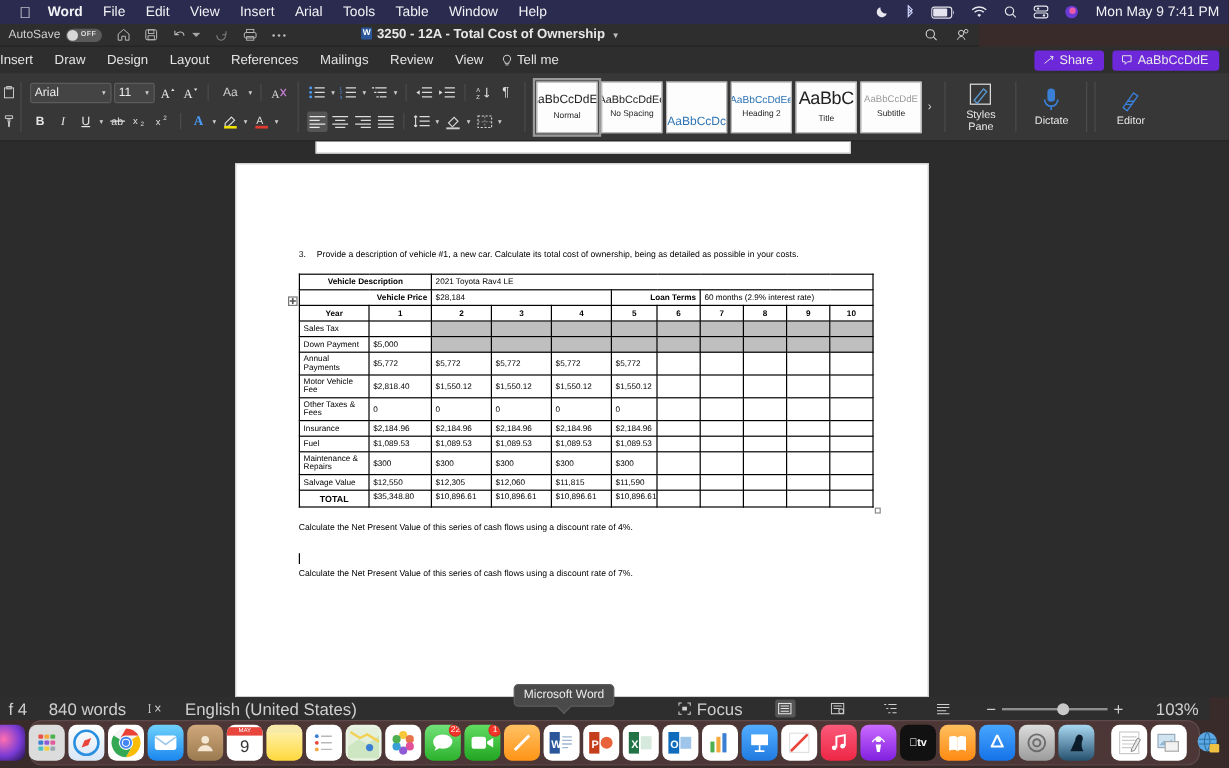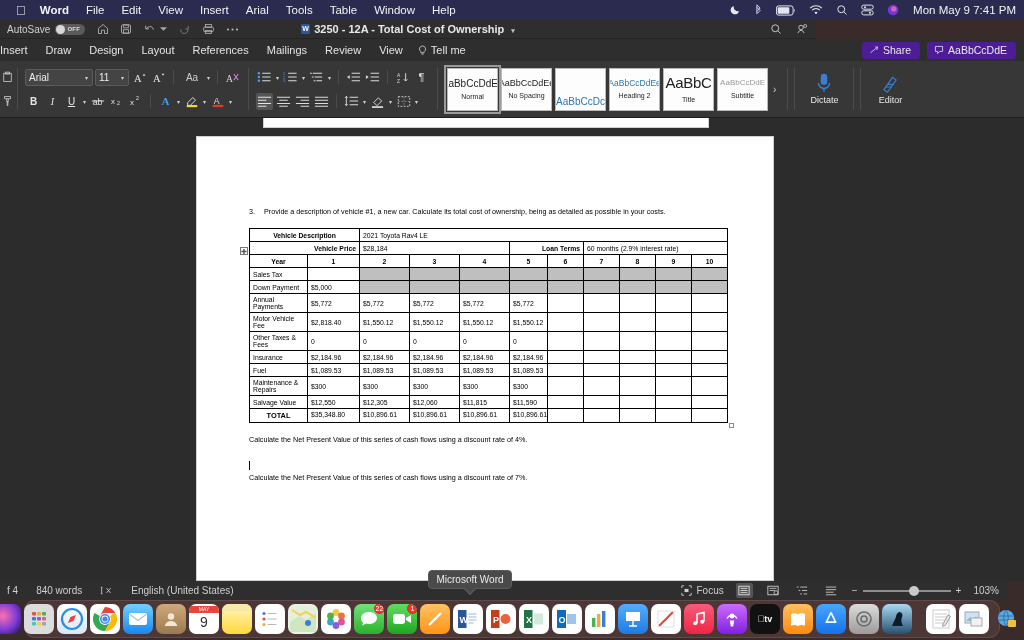--- a/index.html
+++ b/index.html
@@ -60,21 +60,21 @@
   
   .ribbontabs {
     position:absolute; top:39px; left:0; width:1024px; height:22px;
     background:#2e2e2e; color:#e4e4e4;
     display:flex; align-items:center; font-size:11px;
   }
   .ribbontabs .rt { padding:0 9px; white-space:nowrap; }
   .ribbontabs .tellme { display:flex; align-items:center; gap:4px; padding-left:6px;}
   .rt-right { margin-left:auto; display:flex; gap:7px; padding-right:8px; }
   .pillbtn {
-    background:#4c1d95; border-radius:3px; padding:2px 9px 3px 7px;
+    background:#6d28d9; border-radius:3px; padding:2px 9px 3px 7px;
     font-size:10.5px; color:#eaeaea; display:flex; align-items:center; gap:4px;
   }
 
   
   .ribbon {
     position:absolute; top:61px; left:0; width:1024px; height:57px;
     background:#373737; display:flex; align-items:stretch;
     border-bottom:1px solid #1f1f1f;
   }
   .grp { display:flex; flex-direction:column; justify-content:center; padding:0 4px; }
@@ -168,25 +168,25 @@
   }
   .tooltip:after{
     content:""; position:absolute; left:50%; margin-left:-5px; bottom:-5px;
     width:9px;height:9px;background:#4a4a4a;border-right:1px solid #5c5c5c;
     border-bottom:1px solid #5c5c5c; transform:rotate(45deg);
   }
 
   
   .statusbar {
     position:absolute; top:581px; left:0; width:1008px; height:19px;
-    background:#2e2e2e; color:#cfcfcf; font-size:10px;
+    background:#2e2e2e; color:#cfcfcf; font-size:14px;
     display:flex; align-items:center; padding:0 7px;
   }
   .statusbar .sb { margin-right:18px; white-space:nowrap; }
-  .sb-right { margin-left:auto; display:flex; align-items:center; gap:12px; }
+  .sb-right { margin-left:auto; display:flex; align-items:center; gap:27px; }
   .viewbtn { width:17px;height:15px; display:flex;align-items:center;justify-content:center; border-radius:2px;}
   .viewbtn.sel { background:#555; }
   .slider { display:flex; align-items:center; gap:5px; }
   .track { width:88px; height:2px; background:#8e8e8e; position:relative; }
   .thumb { position:absolute; left:46px; top:-4px; width:10px;height:10px;border-radius:50%;background:#c9c9c9;}
 
   
   .dock {
     position:absolute; left:24px; bottom:2px; width:976px; height:38px;
     background:rgba(120,80,80,.30);
@@ -610,20 +610,30 @@
         <div class="stylecard">
           <div class="sample sub">AaBbCcDdE</div>
           <div class="nm">Subtitle</div>
         </div>
         <span style="color:#d0d0d0;font-size:10px;padding:0 2px">›</span>
       </div>
     </div>
 
     <div class="sep"></div>
 
+    <div class="grp">
+      <div class="bigbtn">
+        <svg class="ic" width="22" height="21" viewBox="0 0 24 24">
+            <rect x="2.5" y="2.5" width="19" height="19" fill="none" stroke="#d9d9d9" stroke-width="1.2"></rect>
+            <path d="M6 18l9-11 3 2.6-9 11z" fill="none" stroke="#5b9bd5" stroke-width="1.2"></path>
+          </svg>
+        <span>Styles</span>
+        <span style="margin-top:-2px">Pane</span>
+      </div>
+    </div>
 
     <div class="sep"></div>
 
     <div class="grp">
       <div class="bigbtn">
         <svg class="ic" width="20" height="22" viewBox="0 0 20 24">
             <rect x="6.5" y="2" width="7" height="12" rx="3.5" fill="#3a7fd5"></rect>
             <path d="M4 12a6 6 0 0012 0" stroke="#3a7fd5" stroke-width="1.6" fill="none"></path>
             <path d="M10 18v3.5" stroke="#3a7fd5" stroke-width="1.6"></path>
           </svg>

